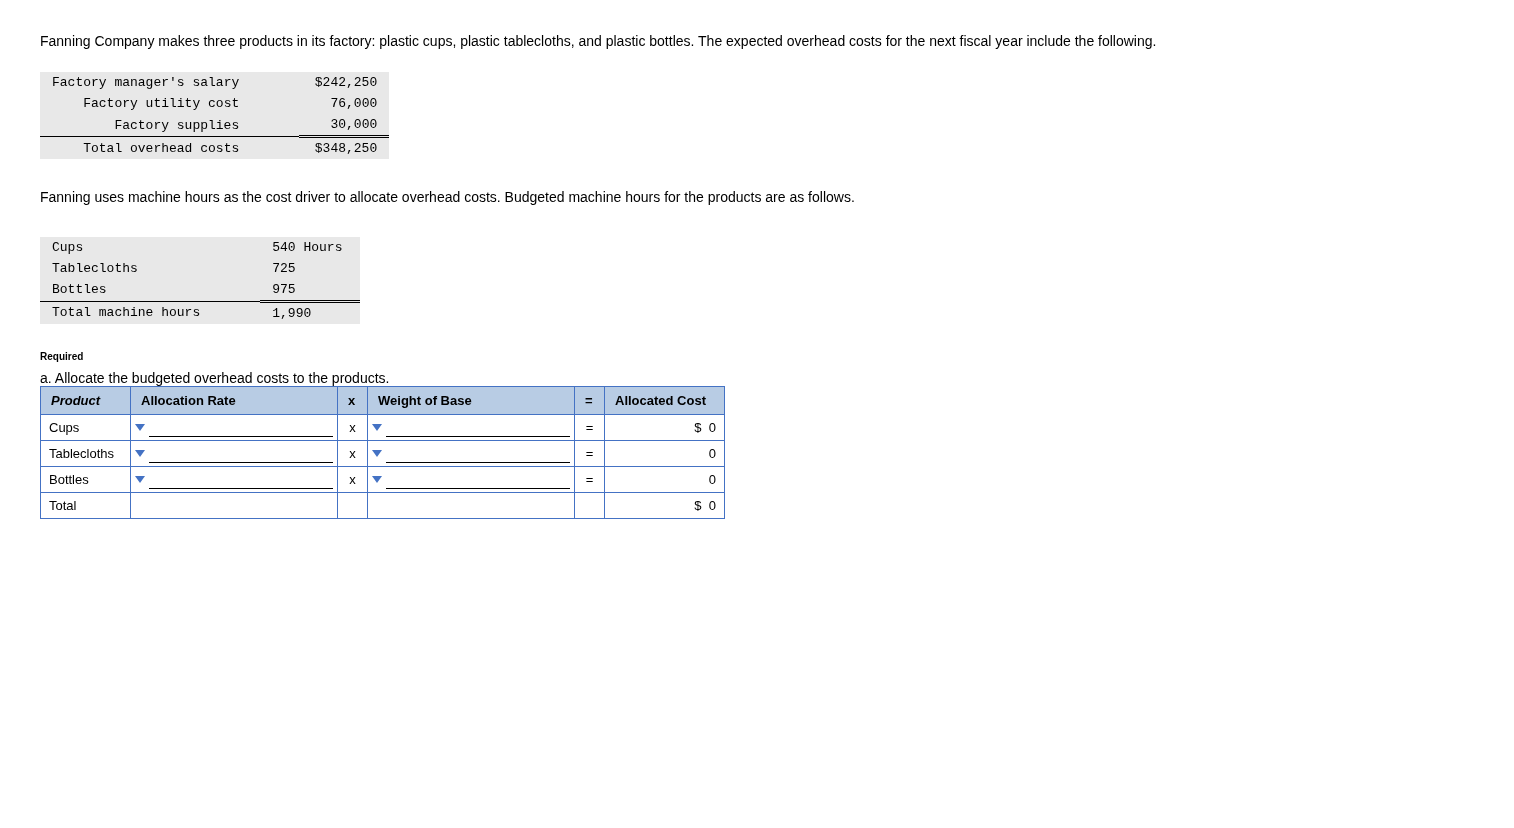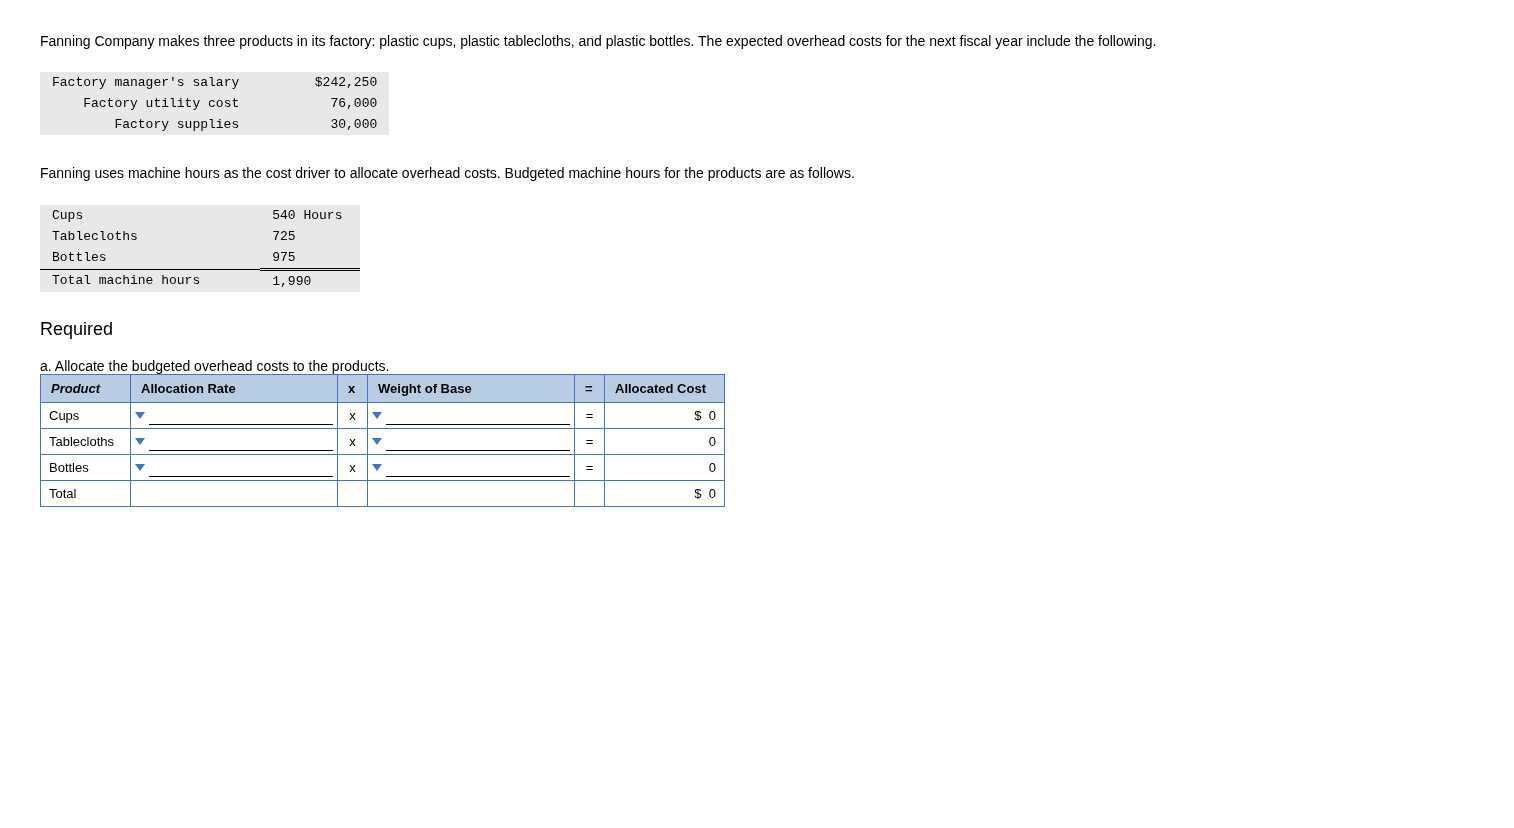--- a/index.html
+++ b/index.html
@@ -55,21 +55,21 @@
       font-weight: normal;
     }
 
     .cost-table tr.total-row td.value-col {
       border-top: 3px double #000;
     }
 
     .section-text {
       font-size: 14px;
       line-height: 1.6;
-      margin-bottom: 20px;
+      margin-bottom: 28px;
     }
 
     .machine-table-wrapper {
       margin-bottom: 24px;
       display: inline-block;
       min-width: 400px;
     }
 
     .machine-table {
       border-collapse: collapse;
@@ -93,23 +93,23 @@
 
     .machine-table tr.total-row td {
       border-top: 1px solid #000;
     }
 
     .machine-table tr.total-row td.value-col {
       border-top: 3px double #000;
     }
 
     .required-header {
-      font-weight: normal;
-      font-size: 18px;
-      margin-bottom: 18px;
+      font-weight: bold;
+      font-size: 10px;
+      margin-bottom: 8px;
     }
 
     .sub-question {
       font-size: 14px;
     }
 
     
     .allocation-table {
       border-collapse: collapse;
       font-size: 13px;
@@ -222,20 +222,24 @@
         <td class="value-col">$242,250</td>
       </tr>
       <tr>
         <td class="label-col">Factory utility cost</td>
         <td class="value-col">76,000</td>
       </tr>
       <tr>
         <td class="label-col">Factory supplies</td>
         <td class="value-col">30,000</td>
       </tr>
+      <tr class="total-row">
+        <td class="label-col">Total overhead costs</td>
+        <td class="value-col" style="border-top: 3px double #000;">$348,250</td>
+      </tr>
     </tbody>
   </table>
 </div>
 
 
 <p class="section-text">Fanning uses machine hours as the cost driver to allocate overhead costs. Budgeted machine hours for the products are as follows.</p>
 
 
 <div class="machine-table-wrapper">
   <table class="machine-table">

